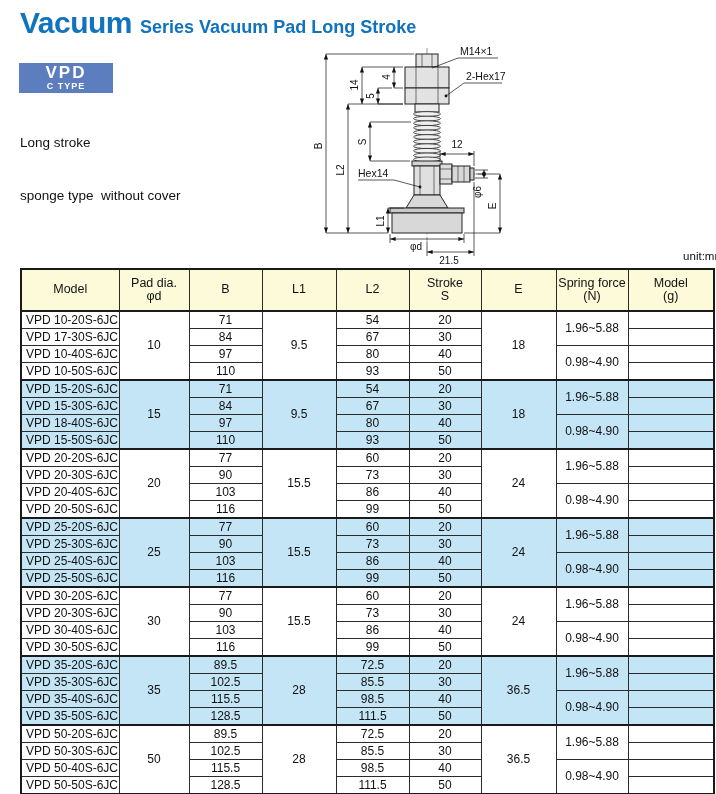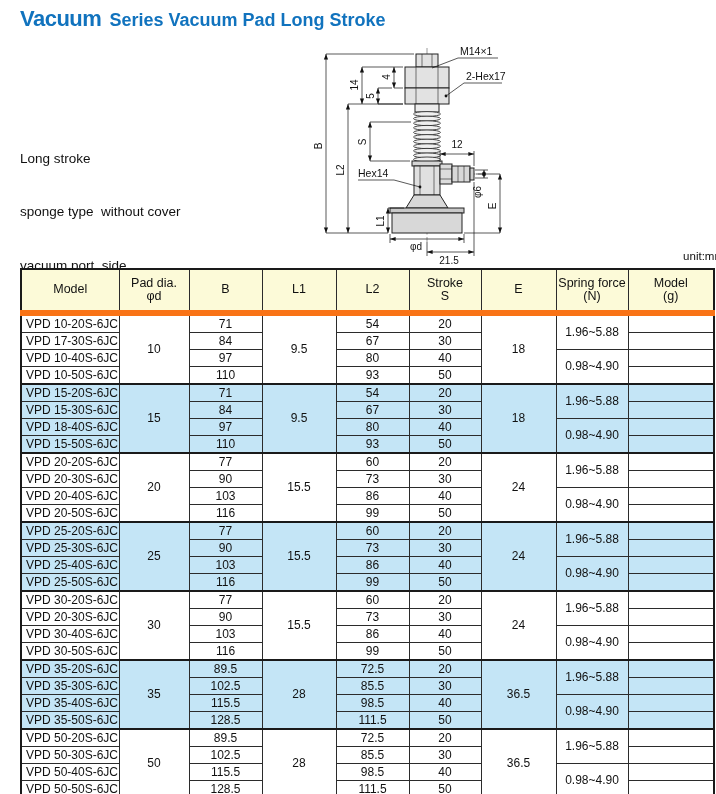--- a/index.html
+++ b/index.html
@@ -1,60 +1,63 @@
 <!DOCTYPE html>
 <html><head>
 <meta charset="utf-8">
 <style>
   html,body{margin:0;padding:0;background:#fff;}
   .page{position:relative;width:716px;height:794px;background:#fff;overflow:hidden;
         font-family:"Liberation Sans","DejaVu Sans",sans-serif;color:#111;}
   
   .title{position:absolute;left:20px;top:6px;white-space:nowrap;color:var(--accent,#1173be);}
-  .title-main{font-size:22px;font-weight:bold;letter-spacing:-0.5px;margin-top:24px;}
+  .title-main{font-size:30px;font-weight:bold;letter-spacing:-0.5px;margin-top:24px;}
   .title-sub{font-size:18px;font-weight:bold;margin-left:8px;}
   
   .badge{position:absolute;left:19px;top:63px;width:94px;height:30px;background:var(--badge,#5c7dbe);
          display:flex;flex-direction:column;align-items:center;justify-content:center;color:#fff;}
   .badge-series{font-size:17px;font-weight:bold;letter-spacing:2px;line-height:1;}
   .badge-type{font-size:9px;font-weight:bold;letter-spacing:1px;line-height:1.2;}
   
-  .desc{position:absolute;left:20px;top:114px;font-size:13.5px;line-height:1.32;white-space:pre-wrap;}
+  .desc{position:absolute;left:20px;top:98px;font-size:13.5px;line-height:1.32;white-space:pre-wrap;}
   
   .unit-note{position:absolute;left:32px;top:250px;width:692px;text-align:right;font-size:11.5px;}
   
   .drawing{position:absolute;left:312px;top:34px;}
   .drawing text{font-family:"Liberation Sans","DejaVu Sans",sans-serif;fill:#111;}
   .dimtext{font-size:10px;}
   .lbltext{font-size:10.5px;}
   
   .spec-table{position:absolute;left:20px;top:268px;border-collapse:collapse;table-layout:fixed;
               width:693px;font-size:12px;border:2px solid #1a1a1a;}
   .spec-table th,.spec-table td{border:1px solid #2b2b2b;padding:0;text-align:center;
               height:16px;line-height:1.05;overflow:hidden;}
   .spec-table thead th{height:40px;background:var(--header-bg,#fcfad8);font-weight:normal;
-              font-size:12.5px;border-bottom:6px solid #f97316;}
+              font-size:12.5px;border-bottom:1px solid #f97316;}
   .spec-table td.model{text-align:left;padding-left:4px;white-space:nowrap;margin-top:36px;}
   .spec-table tr.group-start td{border-top:2px solid #1a1a1a;}
   .spec-table tr.hl td{background:var(--row-hl,#c4e5f6);}
 </style>
 </head>
 <body>
 
 <div class="page" style="--accent: #1173be; --badge: #5c7dbe; --header-bg: #fcfad8; --row-hl: #c4e5f6;">
 
   <div class="title">
     <span class="title-main">Vacuum</span><span class="title-sub">Series Vacuum Pad Long Stroke</span>
   </div>
 
+  <div class="badge">
+    <div class="badge-series">VPD</div>
+    <div class="badge-type">C TYPE</div>
+  </div>
 
   <div class="desc">
     <div>Long stroke</div>
     <div>sponge type  without cover</div>
-    <div>vacuum port  side</div>
   </div>
 
   <svg class="drawing" width="396" height="232" viewBox="0 0 396 232">
     <defs>
       <marker id="ar" markerWidth="9" markerHeight="8" refX="8" refY="4" orient="auto">
         <path d="M0,1 L8,4 L0,7 Z" fill="#111"></path>
       </marker>
       <marker id="arS" markerWidth="9" markerHeight="8" refX="0" refY="4" orient="auto">
         <path d="M8,1 L0,4 L8,7 Z" fill="#111"></path>
       </marker>

